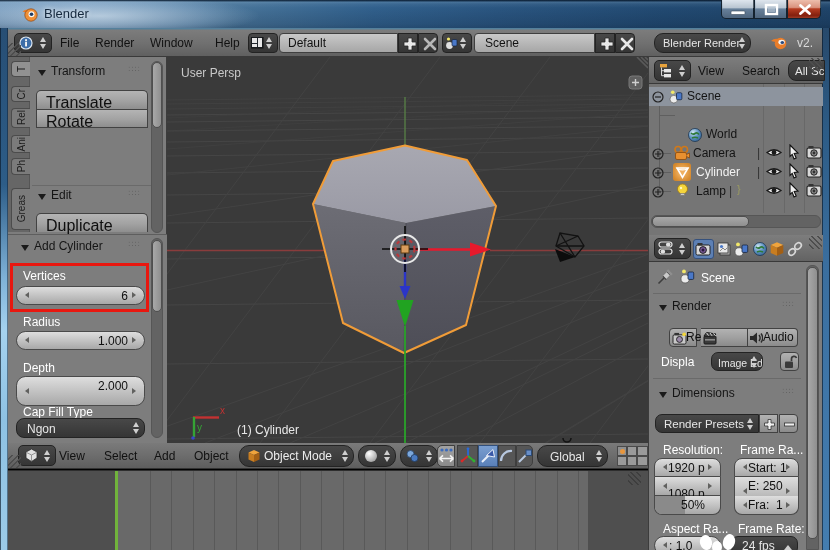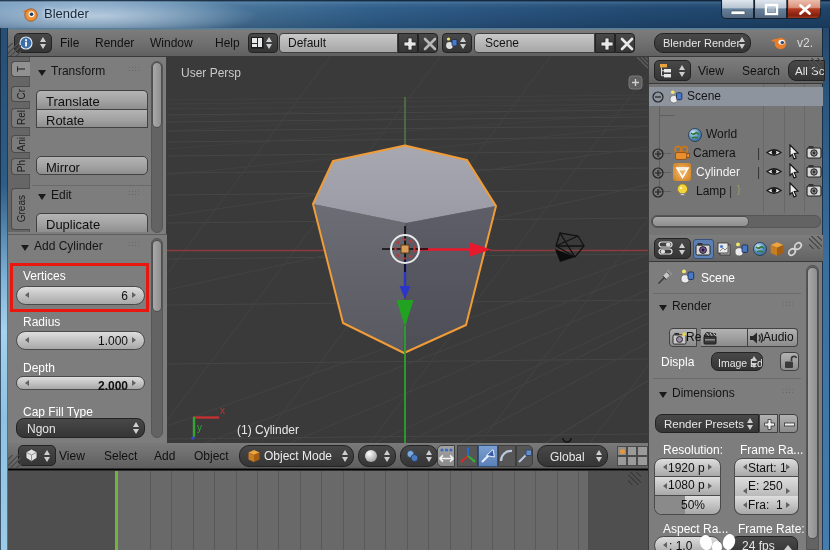--- a/index.html
+++ b/index.html
@@ -38,21 +38,21 @@
 .tri{display:inline-block;width:0;height:0;border:4.5px solid transparent;}
 
 #menubar{left:8px;top:28px;width:814px;height:29px;background:linear-gradient(180deg,#54809c 0,#54809c 1px,#7c7c7c 2px,#707070 55%,#606060 100%);border-bottom:1px solid #3a3a3a;}
 
 #tool{left:8px;top:57px;width:159px;height:386px;background:#7d7d7d;border-right:1px solid #3c3c3c;}
 #tabcol{left:0;top:0;width:22px;height:175px;background:#666666;border-right:1px solid #555;}
 .tab{position:absolute;left:3px;width:19px;background:#7b7b7b;border:1px solid #4c4c4c;border-right:none;border-radius:4px 0 0 4px;color:#1c1c1c;font-size:11px;display:flex;align-items:center;justify-content:center;}
 .tab span{writing-mode:vertical-rl;transform:rotate(180deg);font-size:10px;}
 .ph{color:#151515;font-size:12px;}
 .ph .tri{border-top:6px solid #1a1a1a;border-left:4.5px solid transparent;border-right:4.5px solid transparent;border-bottom:none;margin-right:5px;position:relative;top:1px;}
-.tbtn{position:absolute;left:28px;width:112px;background:linear-gradient(180deg,#b4b4b4 0%,#a2a2a2 55%,#8e8e8e 100%);border:1px solid #424242;color:#0f0f0f;font-size:13px;padding:3px 0 0 9px;}
+.tbtn{position:absolute;left:28px;width:112px;background:linear-gradient(180deg,#b4b4b4 0%,#a2a2a2 55%,#8e8e8e 100%);border:1px solid #424242;color:#0f0f0f;font-size:16px;padding:3px 0 0 9px;}
 .pill{position:absolute;border-radius:9.5px;background:linear-gradient(180deg,#dedede 0%,#c3c3c3 50%,#a8a8a8 100%);border:1px solid #4a4a4a;color:#101010;font-size:12px;}
 #redbox{left:10px;top:263px;width:139px;height:49px;border:3px solid #e8170f;z-index:40;}
 
 .sbtrack{position:absolute;background:#636363;border:1px solid #565656;border-radius:6px;}
 .sbthumb{position:absolute;background:linear-gradient(90deg,#a8a8a8,#8f8f8f);border:1px solid #4f4f4f;border-radius:5px;}
 
 #vp{left:167px;top:57px;width:481px;height:386px;background:#3a3a3a;overflow:hidden;}
 #vptext{left:14px;top:9px;color:#c9c9c9;font-size:12px;}
 #objtext{left:70px;top:366px;color:#e8e8e8;font-size:12px;}
 
@@ -171,42 +171,41 @@
         <span>Ph</span>
       </div>
  <div class="tab" style="top:131px;height:42px;">
         <span>Greas</span>
       </div>
 
  <div class="abs ph" style="left:30px;top:7px;"><span class="tri"></span>Transform</div>
  <div class="grip" style="left:120px;top:9px;"></div>
  <div class="tbtn" style="top:33px;height:19px;border-radius:5px 5px 0 0;border-bottom:none;">Translate</div>
  <div class="tbtn" style="top:52px;height:19px;">Rotate</div>
- <div class="tbtn" style="top:99px;height:19px;border-radius:5px;">Mirror</div>
  <div class="abs" style="left:24px;top:128px;width:122px;height:1px;background:#6a6a6a;"></div>
  <div class="abs ph" style="left:30px;top:131px;"><span class="tri"></span>Edit</div>
  <div class="grip" style="left:120px;top:133px;"></div>
  <div class="tbtn" style="top:156px;height:19px;border-radius:5px 5px 0 0;border-bottom:none;">Duplicate</div>
 
  <div class="sbtrack" style="left:143px;top:4px;width:12px;height:172px;"></div>
  <div class="sbthumb" style="left:144px;top:5px;width:10px;height:66px;"></div>
 
  <div class="abs" style="left:0;top:177px;width:159px;height:209px;background:#7d7d7d;border-top:1px solid #5e5e5e;"></div>
  <div class="abs ph" style="left:13px;top:182px;"><span class="tri"></span>Add Cylinder</div>
  <div class="grip" style="left:120px;top:184px;"></div>
  <div class="abs lbl" style="left:15px;top:212px;">Vertices</div>
  <div class="pill sl" style="left:8px;top:229px;width:129px;height:19px;">
         <span style="position:absolute;right:16px;top:2px;">6</span>
       </div>
  <div class="abs lbl" style="left:15px;top:258px;">Radius</div>
  <div class="pill sl" style="left:8px;top:274px;width:129px;height:19px;">
         <span style="position:absolute;right:16px;top:2px;">1.000</span>
       </div>
  <div class="abs lbl" style="left:15px;top:304px;">Depth</div>
- <div class="pill sl" style="left:8px;top:319px;width:129px;height:14px;font-weight:bold;">
+ <div class="pill sl" style="left:8px;top:319px;width:129px;height:30px;">
         <span style="position:absolute;right:16px;top:2px;">2.000</span>
       </div>
  <div class="abs lbl" style="left:15px;top:348px;">Cap Fill Type</div>
  <div class="abs dk dd" style="left:8px;top:361px;width:129px;height:20px;border-radius:8px;padding:2.5px 0 0 10px;">Ngon</div>
 
  <div class="sbtrack" style="left:143px;top:181px;width:12px;height:200px;"></div>
  <div class="sbthumb" style="left:144px;top:183px;width:10px;height:72px;"></div>
 </div>
 <div id="redbox" class="abs"></div>
 
@@ -644,21 +643,21 @@
  <div class="abs btn" style="left:130px;top:179px;width:19px;height:19px;border-radius:0 4px 4px 0;"><svg width="17" height="17" style="margin:1px 0 0 1px">
           <rect x="3.5" y="7" width="10" height="3" fill="#f0f0f0" stroke="#333" stroke-width=".8"></rect>
         </svg></div>
  <div class="lbl" style="left:14px;top:208px;">Resolution:</div>
  <div class="lbl" style="left:91px;top:208px;">Frame Ra...</div>
 
  <div class="pill sl" style="left:5px;top:223px;width:67px;height:19px;border-radius:8px 8px 0 0;">
         <span style="position:absolute;left:13px;top:2px;">1920 p</span>
       </div>
  <div class="pill sl" style="left:5px;top:242px;width:67px;height:19px;border-radius:0;border-top:none;">
-        <span style="position:absolute;left:13px;top:1px;">1080 p</span>
+        <span style="position:absolute;left:13px;top:10px;">1080 p</span>
       </div>
  <div class="pill" style="left:5px;top:261px;width:67px;height:19px;border-radius:0 0 8px 8px;border-top:none;overflow:hidden;">
         <div class="abs" style="left:0;top:0;width:30px;height:19px;background:#8a8a8a;"></div>
         <span style="position:absolute;left:26px;top:2px;">50%</span>
       </div>
 
  <div class="pill sl" style="left:85px;top:223px;width:65px;height:19px;border-radius:8px 8px 0 0;">
         <span style="position:absolute;left:13px;top:2px;">Start: 1</span>
       </div>
  <div class="pill sl" style="left:85px;top:242px;width:65px;height:29px;border-radius:0;border-top:none;">

